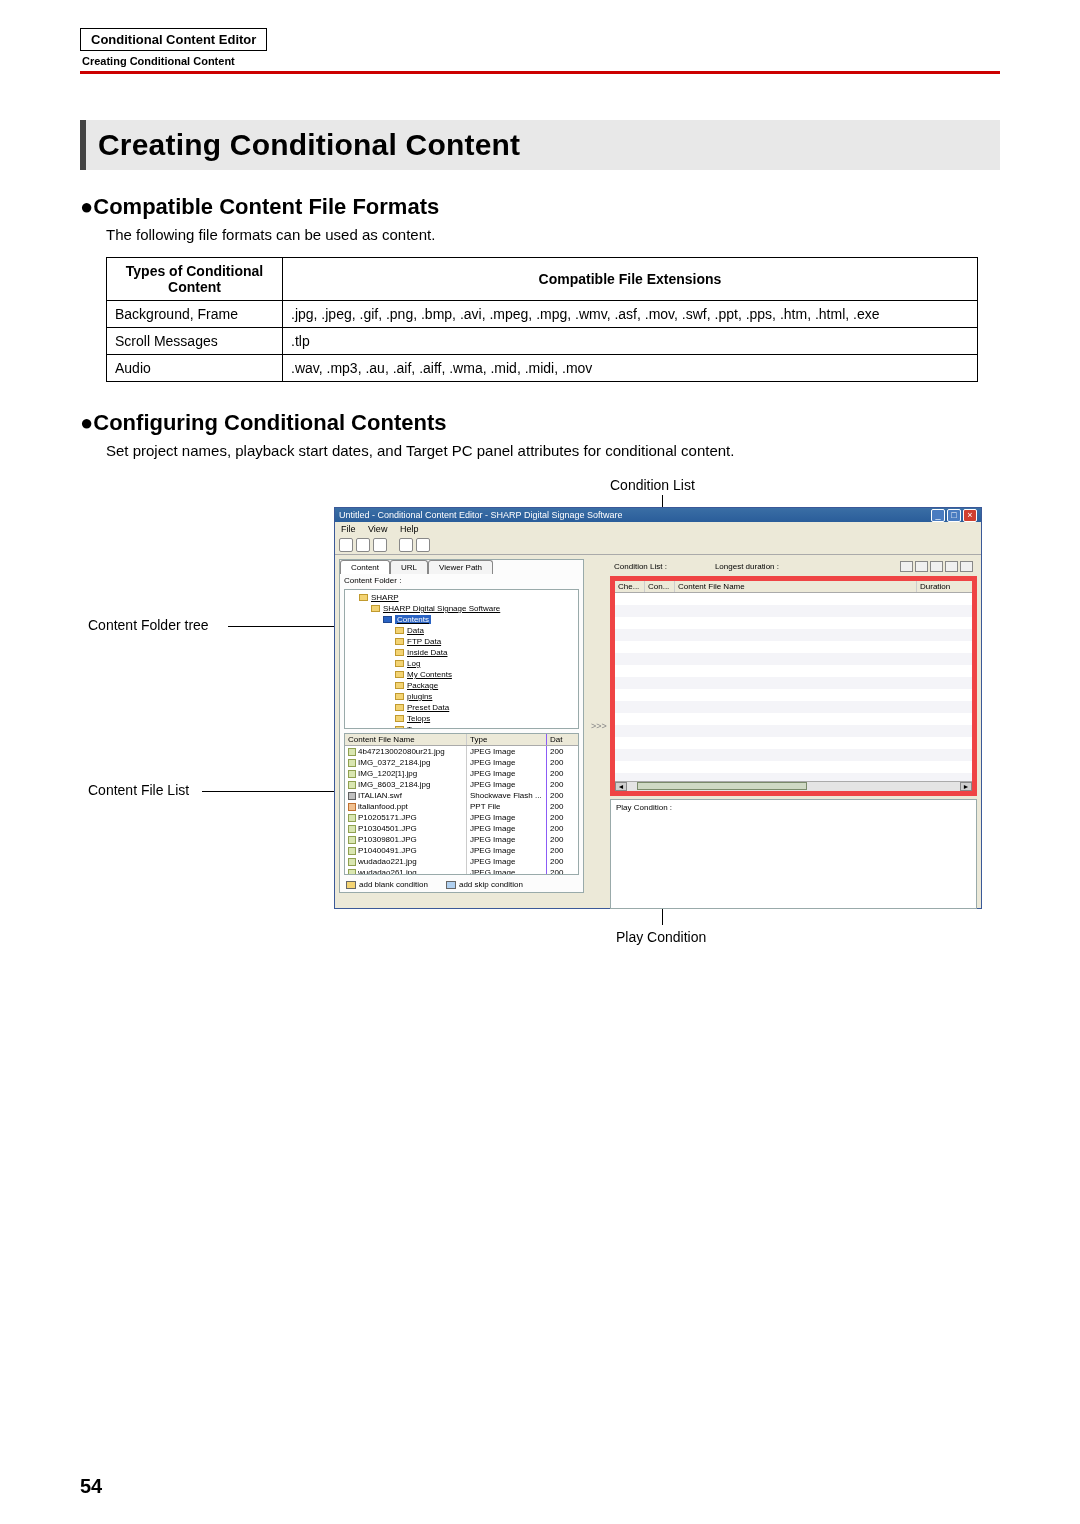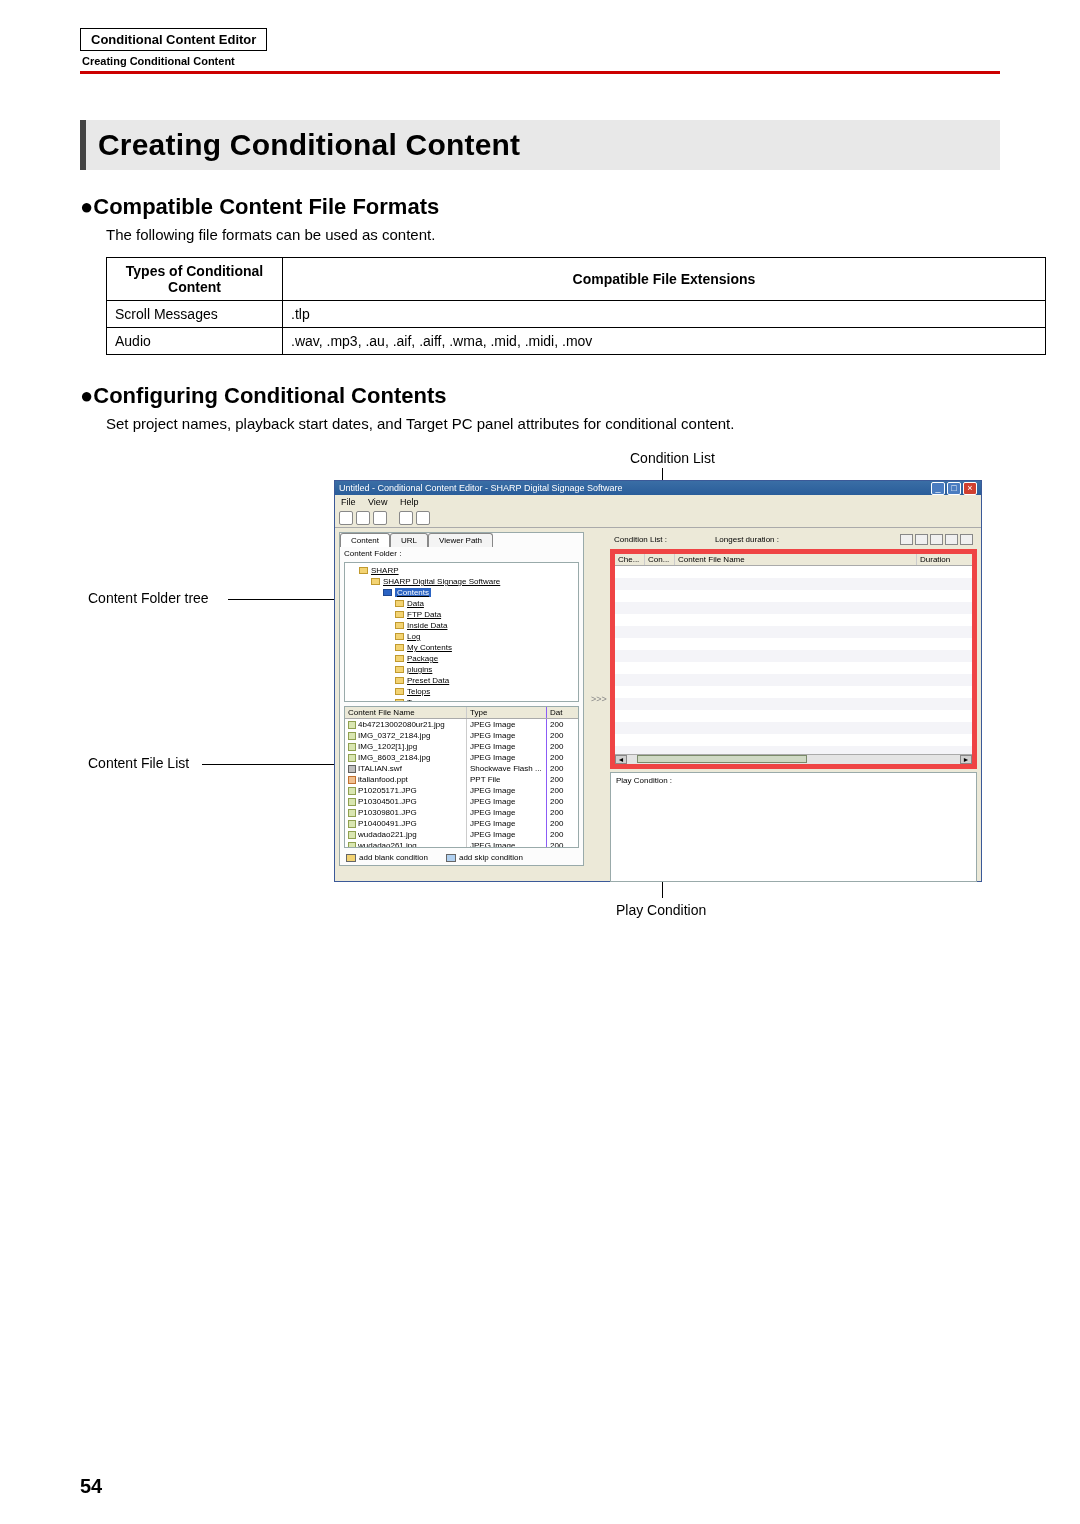--- a/index.html
+++ b/index.html
@@ -5,21 +5,21 @@
   * { box-sizing: border-box; margin: 0; padding: 0; }
   html, body { width: 1080px; height: 1524px; background: #fff; font-family: Arial, Helvetica, sans-serif; color: #000; }
   .page { padding: 28px 80px 0 80px; position: relative; height: 100%; }
   .header-box { border: 1px solid #000; display: inline-block; padding: 3px 10px; font-weight: bold; font-size: 13px; }
   .header-sub { font-size: 11px; font-weight: bold; margin-top: 4px; margin-left: 2px; }
   .red-hr { border: none; border-top: 3px solid #c00; margin-top: 4px; width: 100%; }
   .main-heading-wrap { background: #e8e8e8; border-left: 6px solid #444; margin-top: 46px; padding: 8px 12px; }
   .main-heading { font-size: 30px; font-weight: 900; font-family: Arial Black, Arial, sans-serif; letter-spacing: 0.2px; }
   .sub-heading { font-size: 22px; font-weight: bold; margin-top: 24px; }
   .body-text { font-size: 15px; margin-top: 6px; margin-left: 26px; }
-  table.compat { border-collapse: collapse; margin-top: 14px; margin-left: 26px; width: 940px; }
+  table.compat { border-collapse: collapse; margin-top: 14px; margin-left: 26px; width: 872px; }
   table.compat th, table.compat td { border: 1px solid #000; font-size: 14px; padding: 5px 8px; vertical-align: middle; }
   table.compat th { font-weight: bold; text-align: center; }
   table.compat td.types { width: 176px; }
   .figure-area { position: relative; margin-top: 18px; margin-left: 26px; height: 470px; }
   .label-text { font-size: 14px; position: absolute; }
   .callout-line { position: absolute; background: #000; height: 1px; }
   .app-window { position: absolute; left: 228px; top: 30px; width: 648px; height: 402px; border: 1px solid #3b5998; background: #ece9d8; font-size: 8px; font-family: Tahoma, Arial, sans-serif; }
   .titlebar { background: linear-gradient(#3a6ea5, #2a5d9a); color: #fff; height: 14px; display: flex; align-items: center; padding: 0 4px; justify-content: space-between; }
   .titlebar-text { font-size: 9px; white-space: nowrap; overflow: hidden; }
   .win-btns { display: flex; gap: 2px; }
@@ -89,35 +89,39 @@
   <div class="sub-heading">●Compatible Content File Formats</div>
   <div class="body-text">The following file formats can be used as content.</div>
 
   <table class="compat">
     <tbody>
         <tr>
       <th class="types">Types of Conditional Content</th>
       <th>Compatible File Extensions</th>
     </tr>
     <tr>
+      <td class="types">Background, Frame</td>
+      <td>.jpg, .jpeg, .gif, .png, .bmp, .avi, .mpeg, .mpg, .wmv, .asf, .mov, .swf, .ppt, .pps, .htm, .html, .exe</td>
+    </tr>
+    <tr>
       <td class="types">Scroll Messages</td>
       <td>.tlp</td>
     </tr>
     <tr>
       <td class="types">Audio</td>
       <td>.wav, .mp3, .au, .aif, .aiff, .wma, .mid, .midi, .mov</td>
     </tr>
   </tbody>
     </table>
 
   <div class="sub-heading" style="margin-top:28px;">●Configuring Conditional Contents</div>
   <div class="body-text">Set project names, playback start dates, and Target PC panel attributes for conditional content.</div>
 
   <div class="figure-area">
-    <div class="label-text" style="left:524px; top:0;">Condition List</div>
+    <div class="label-text" style="left:504px; top:0;">Condition List</div>
     <div class="vert-line" style="left:556px; top:18px; height:12px;"></div>
 
     <div class="label-text" style="left:-18px; top:140px;">Content Folder tree</div>
     <div class="callout-line" style="left:122px; top:149px; width:128px;"></div>
 
     <div class="label-text" style="left:-18px; top:305px;">Content File List</div>
     <div class="callout-line" style="left:96px; top:314px; width:154px;"></div>
 
     <div class="label-text" style="left:510px; top:452px;">Play Condition</div>
     <div class="vert-line" style="left:556px; top:432px; height:16px;"></div>

